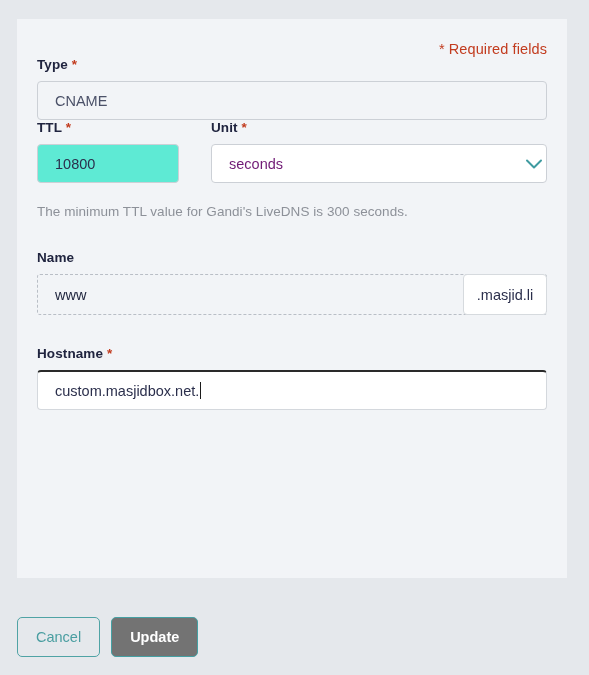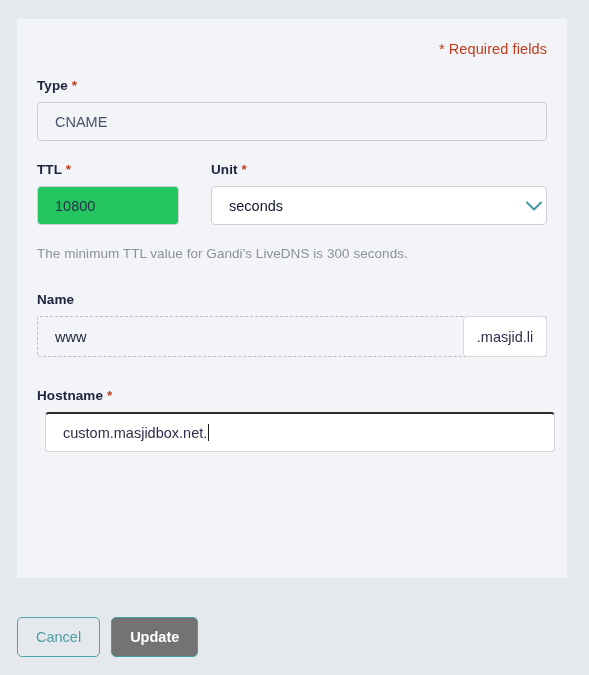--- a/index.html
+++ b/index.html
@@ -34,21 +34,21 @@
   }
 
   .required-note {
     text-align: right;
     color: #c23b1e;
     font-size: 14.5px;
     padding: 22px 0 0 0;
     letter-spacing: 0.1px;
   }
 
-  .field-group { margin-top: 21px; }
+  .field-group { }
 
   .label {
     font-size: 13.5px;
     font-weight: bold;
     color: #20243f;
     margin-bottom: 9px;
     letter-spacing: 0.1px;
   }
   .label .star {
     color: #c23b1e;
@@ -58,21 +58,21 @@
   
   .input {
     height: 39px;
     border: 1px solid #ccd0d6;
     border-radius: 4px;
     display: flex;
     align-items: center;
     padding: 0 17px;
     font-size: 14.5px;
     color: #2b2f4c;
-    background: #22c55e;
+    background: #5eead4;
   }
   .input.disabled {
     background: transparent;
     color: #4b5168;
     border-color: #ccd0d6;
   }
   .input.full { width: 100%; }
 
   
   .row {
@@ -85,21 +85,21 @@
   .select {
     height: 39px;
     border: 1px solid #ccd0d6;
     border-radius: 4px;
     background: #ffffff;
     display: flex;
     align-items: center;
     justify-content: space-between;
     padding: 0 1px 0 17px;
     font-size: 14.5px;
-    color: #0f172a;
+    color: #701a75;
   }
   .chev {
     width: 22px;
     height: 22px;
     display: inline-flex;
     align-items: center;
     justify-content: center;
   }
 
   .helper {
@@ -146,21 +146,20 @@
   }
 
   
   .input.focused {
     background: #ffffff;
     border: 1px solid #d4d8dd;
     border-top: 2px solid #2a2a2a;
     border-radius: 4px;
     height: 40px;
     position: relative;
-    margin-left: 8px;
   }
   .caret {
     display: inline-block;
     width: 1px;
     height: 17px;
     background: #1b1b1b;
     margin-left: 1px;
     vertical-align: -3px;
   }
 

